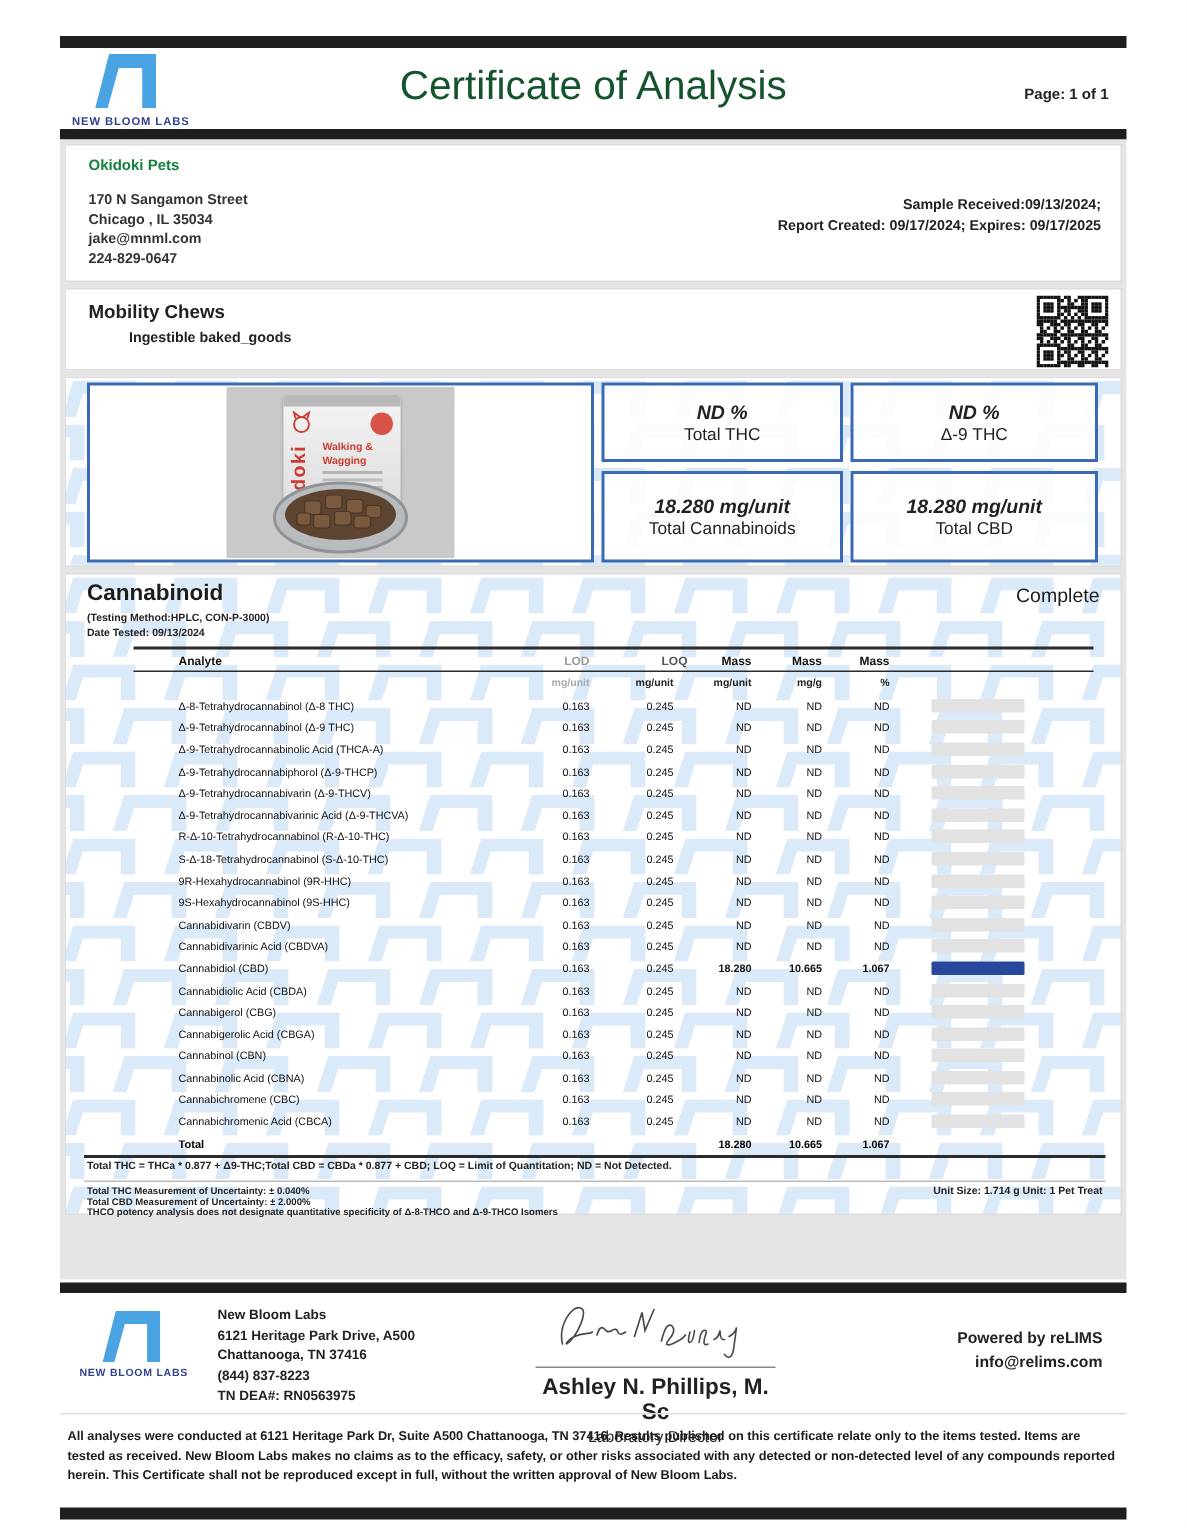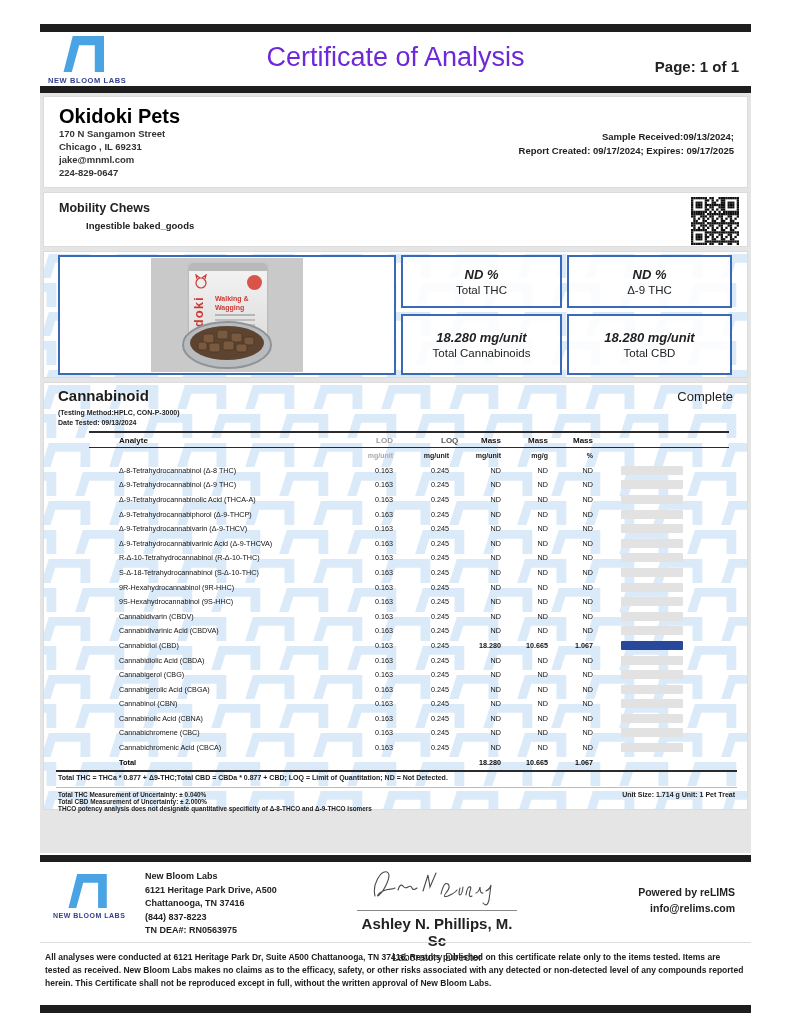--- a/index.html
+++ b/index.html
@@ -5,32 +5,32 @@
   * { margin:0; padding:0; box-sizing:border-box; }
   html,body { background:#fff; }
   body { font-family:"Liberation Sans", sans-serif; }
   .page { position:relative; width:791px; height:1024px; background:#fff; overflow:hidden; }
 
   .bar-black { position:absolute; left:40px; width:711px; background:#1e1e1e; }
 
   
   .hdr-logo { position:absolute; left:58px; top:36px; }
   .brand-text { position:absolute; left:48px; top:76px; font-size:7.5px; letter-spacing:.6px; color:#33418f; font-weight:700; }
-  .title { position:absolute; left:40px; top:42px; width:711px; text-align:center; font-size:27px; color:#6d28d9; font-weight:500; }
-  .page-label { position:absolute; right:52px; top:58px; font-size:15px; font-weight:700; color:#222;margin-left:30px; }
+  .title { position:absolute; left:40px; top:42px; width:711px; text-align:center; font-size:27px; color:#14532d; font-weight:500; }
+  .page-label { position:absolute; right:52px; top:58px; font-size:10px; font-weight:700; color:#222;margin-left:30px; }
 
   
   .band { position:absolute; left:40px; top:93px; width:711px; height:760px; background:#e5e5e5; }
   .wbox { position:absolute; background:#fff; border:1px solid #dcdcdc; }
   #box-customer { left:43px; top:96px; width:705px; height:92px; }
   #box-product  { left:43px; top:192px; width:705px; height:55px; }
   #box-results  { left:43px; top:251px; width:705px; height:127px; }
   #box-cannab   { left:43px; top:382px; width:705px; height:428px; }
 
-  .cust-name { position:absolute; left:15px; top:8px; font-size:20px; font-weight:700; color:#000000; }
+  .cust-name { position:absolute; left:15px; top:8px; font-size:10px; font-weight:700; color:#15803d; }
   .cust-line { position:absolute; left:15px; font-size:9.5px; font-weight:700; color:#333; }
   .sample-id { position:absolute; right:13px; top:10px; font-size:15px; font-weight:600; color:#1c1c1c; }
   .sample-line { position:absolute; right:13px; font-size:9.5px; font-weight:700; color:#222; }
 
   .prod-name { position:absolute; left:15px; top:8px; font-size:12.5px; font-weight:700; color:#222; }
   .prod-type { position:absolute; left:15px; top:27px; font-size:9.5px; font-weight:700; color:#222;margin-left:27px; }
   .qr { position:absolute; right:8px; top:4px; width:48px; height:48px; }
 
   .watermark { position:absolute; inset:0; overflow:hidden; z-index:0; pointer-events:none; }
   .layer { position:relative; z-index:1; }
@@ -111,21 +111,21 @@
   <div class="brand-text">NEW BLOOM LABS</div>
   <div class="title">Certificate of Analysis</div>
   <div class="page-label">Page: 1 of 1</div>
 
   <div class="bar-black" style="top:86px;height:7px;"></div>
   <div class="band"></div>
 
   <div class="wbox" id="box-customer">
     <div class="cust-name">Okidoki Pets</div>
     <div class="cust-line" style="top:31px;">170 N Sangamon Street</div>
-    <div class="cust-line" style="top:44px;">Chicago , IL 69231</div>
+    <div class="cust-line" style="top:44px;">Chicago , IL 35034</div>
     <div class="cust-line" style="top:57px;">jake@mnml.com</div>
     <div class="cust-line" style="top:70px;">224-829-0647</div>
     <div class="sample-line" style="top:34px;">Sample Received:09/13/2024;</div>
     <div class="sample-line" style="top:48px;">Report Created: 09/17/2024; Expires: 09/17/2025</div>
   </div>
 
   <div class="wbox" id="box-product">
     <div class="prod-name">Mobility Chews</div>
     <div class="prod-type">Ingestible baked_goods</div>
     <div class="qr" id="qr"><svg width="48" height="48">

